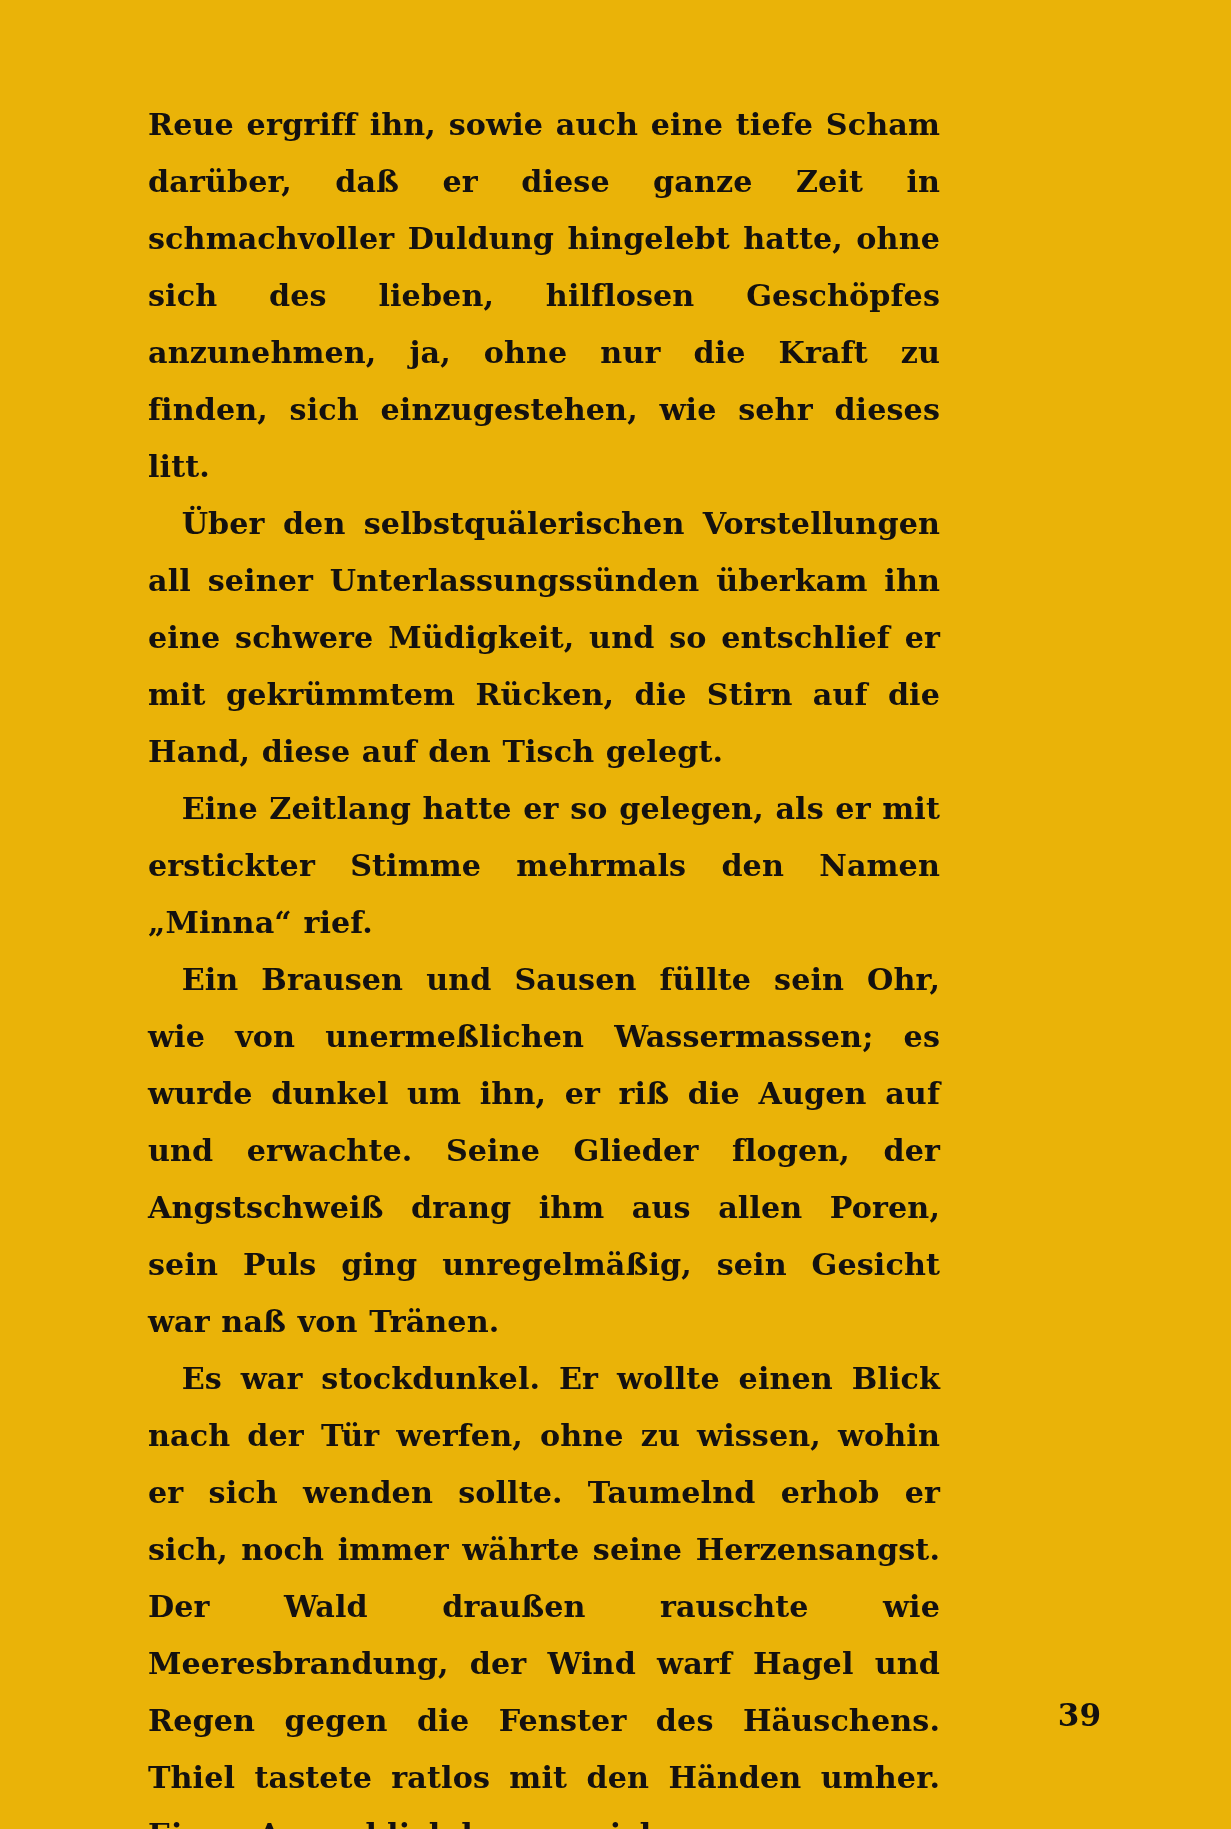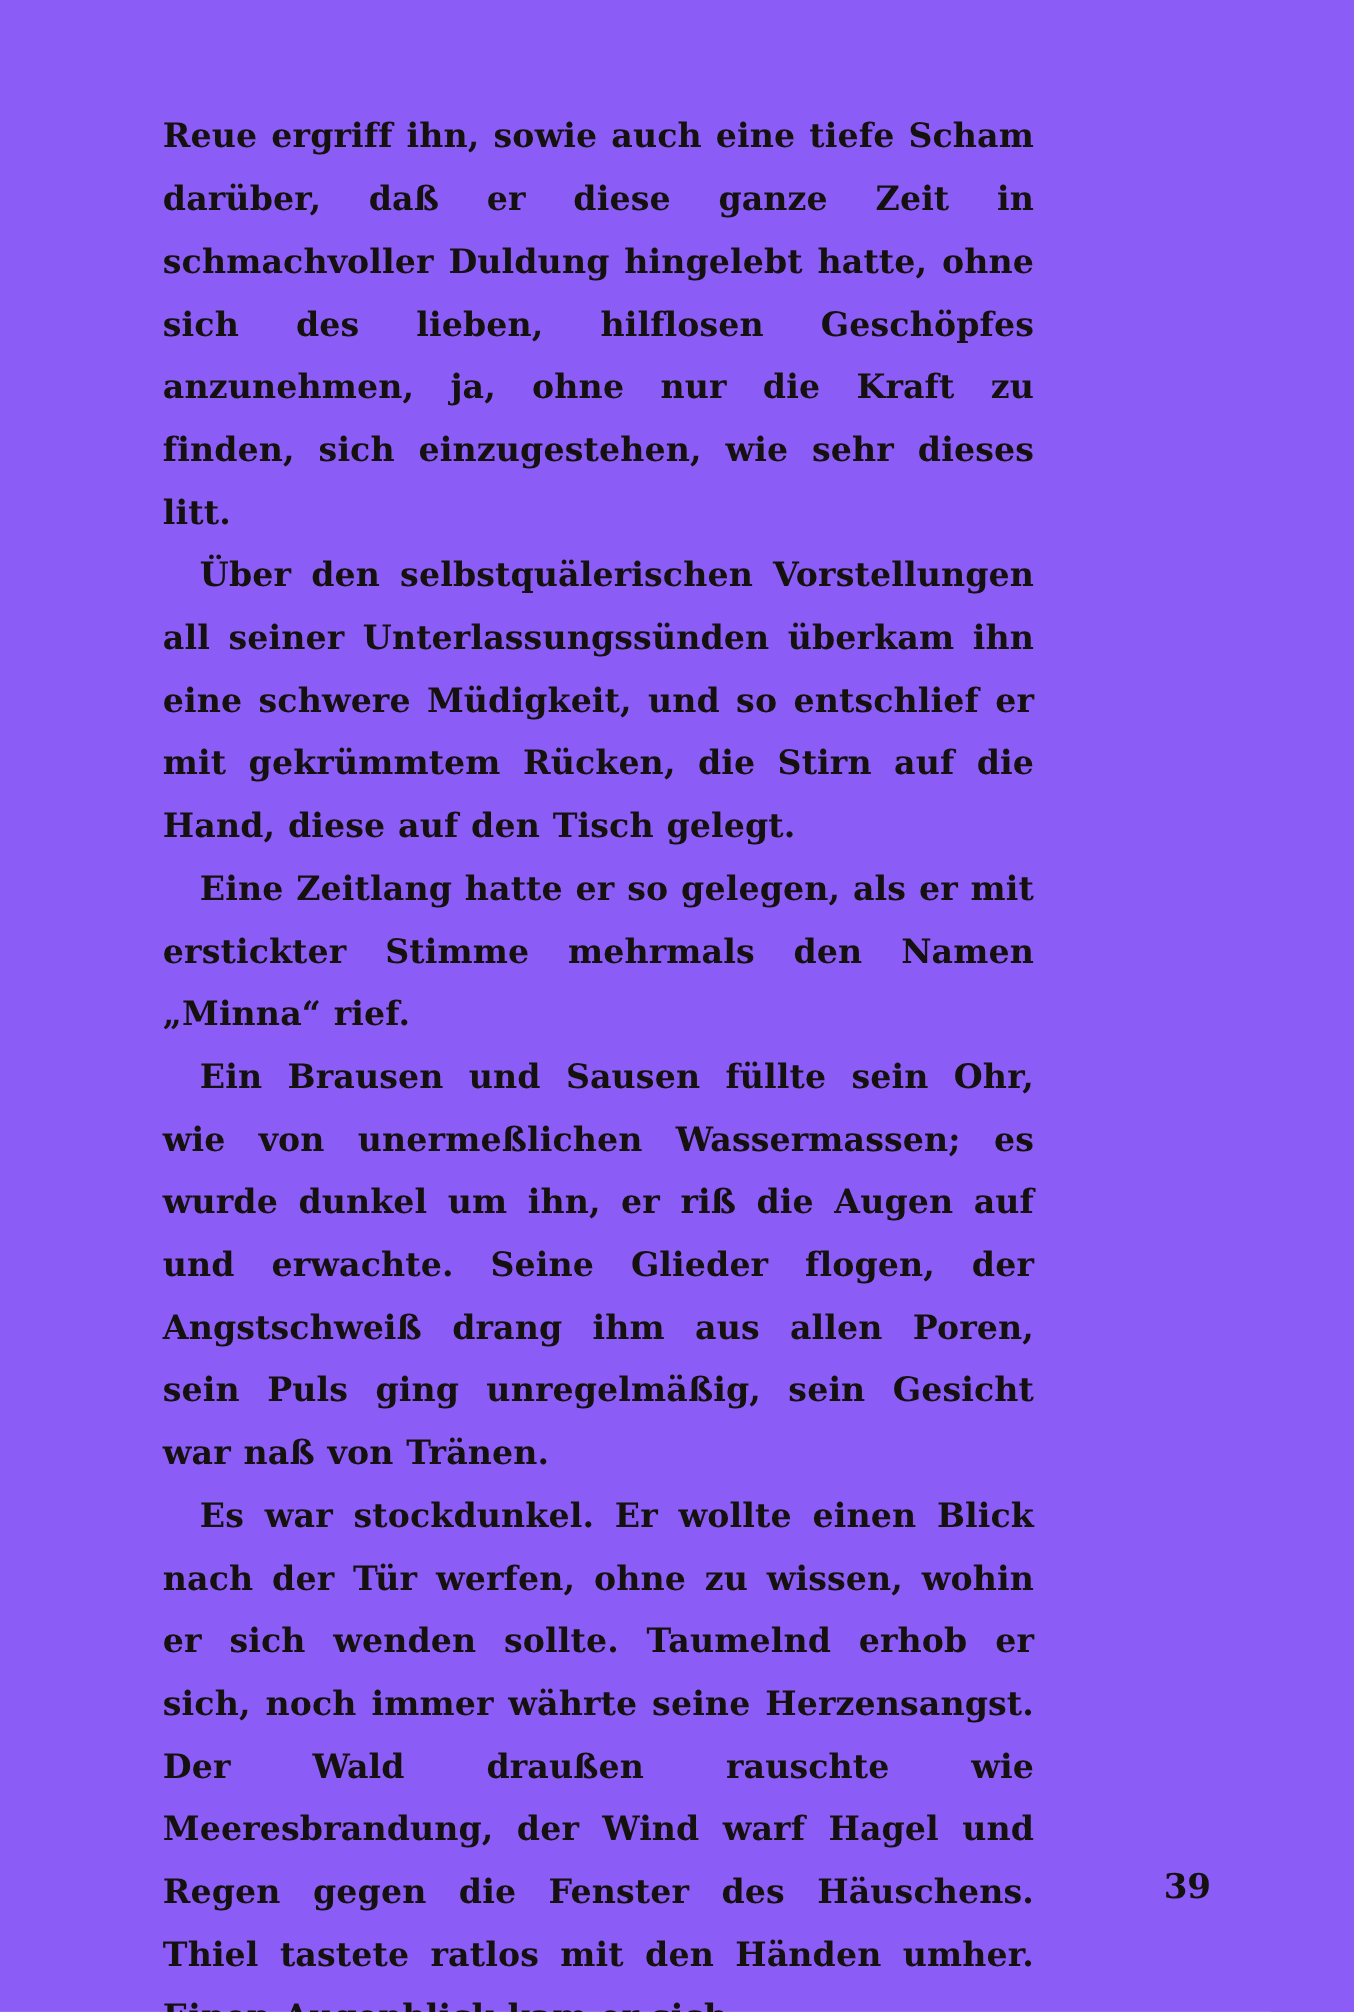--- a/index.html
+++ b/index.html
@@ -9,21 +9,21 @@
   }
   body {
     width: 1231px;
     height: 1829px;
     font-family: "DejaVu Serif", serif;
   }
   .page {
     position: relative;
     width: 1231px;
     height: 1829px;
-    background: #8b5cf6;
+    background: #eab308;
     overflow: hidden;
   }
   .textblock {
     position: absolute;
     left: 148px;
     top: 96px;
     width: 800px;
   }
   .para {
     margin: 0;

